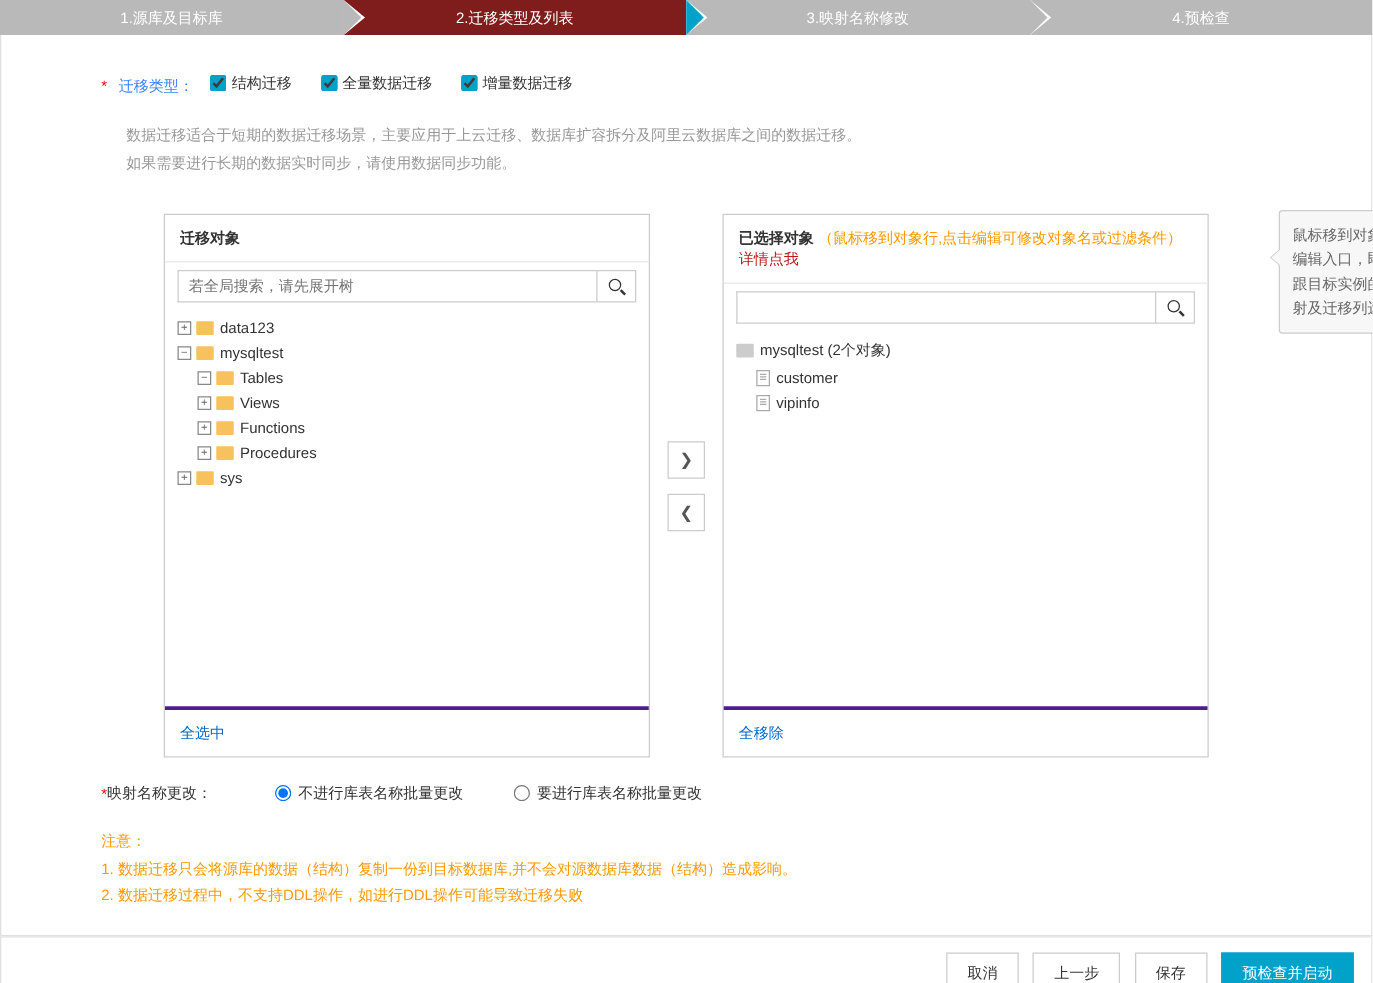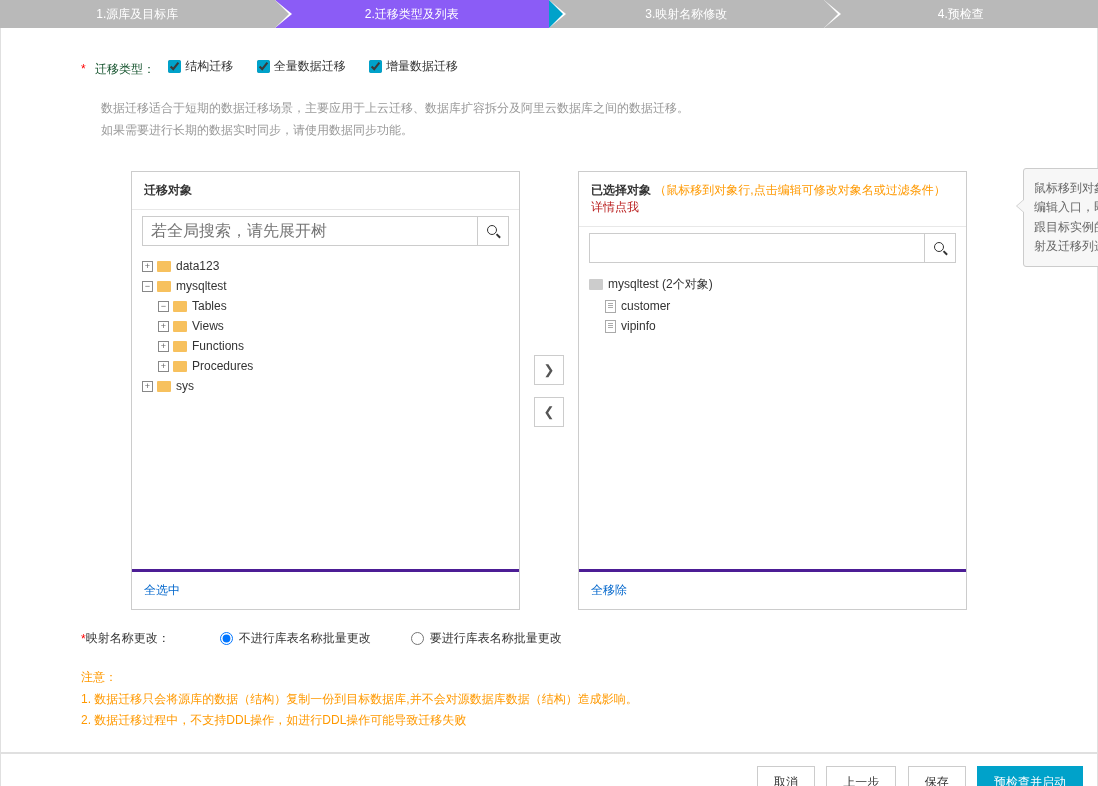--- a/index.html
+++ b/index.html
@@ -1,42 +1,42 @@
 <!DOCTYPE html>
 <html><head>
   <meta charset="utf-8">
   <style>
     * { box-sizing: border-box; margin: 0; padding: 0; }
     body { font-family: "Microsoft YaHei", Arial, sans-serif; font-size: 12px; color: #333; background: #fff; width: 1098px; }
     
     
     .steps { display: flex; height: 28px; }
     .step { flex: 1; background: #b9b9b9; color: #fff; line-height: 28px; text-align: center; position: relative; }
-    .step.active { background: #8b5cf6; }
+    .step.active { background: #7f1d1d; }
     .step::after { content: ''; position: absolute; right: -14px; top: 0; border-left: 14px solid #b9b9b9; border-top: 14px solid transparent; border-bottom: 14px solid transparent; z-index: 2; }
     .step::before { content: ''; position: absolute; right: -17px; top: 0; border-left: 17px solid #fff; border-top: 14px solid transparent; border-bottom: 14px solid transparent; z-index: 1; }
     .step.active::after { border-left-color: #00a2ca; }
     .step:last-child::after, .step:last-child::before { display: none; }
     
     .content { padding: 30px 80px 20px; border: 1px solid #e0e0e0; border-top: none; }
     
     .form-row { margin-bottom: 20px; }
     .required { color: #f00; margin-right: 6px; }
-    .label { color: #14532d; margin-right: 10px; }
+    .label { color: #3b82f6; margin-right: 10px; }
     .cb { display: inline-flex; align-items: center; margin-right: 20px; cursor: pointer; }
     .cb input { margin-right: 4px; accent-color: #00a2ca; }
     .desc { color: #999; margin-left: 20px; line-height: 1.8; margin-bottom: 20px; }
     
     .transfer { display: flex; gap: 14px; align-items: stretch; margin-top: 30px; position: relative; justify-content: center; }
     .panel { border: 1px solid #ccc; width: 389px; display: flex; flex-direction: column; }
     .panel-header { padding: 10px 12px; font-weight: bold; border-bottom: 1px solid #e8e8e8; }
     .panel-header .hint { font-weight: normal; color: #f90; }
     .panel-header a { color: #b91c1c; text-decoration: none; font-weight: normal; }
     .search-row { padding: 6px 10px; display: flex; }
-    .search-row input { flex: 1; border: 1px solid #ccc; border-right: none; padding: 5px 8px; font-size: 16px; outline: none; }
+    .search-row input { flex: 1; border: 1px solid #ccc; border-right: none; padding: 5px 8px; font-size: 12px; outline: none; }
     .search-btn { border: 1px solid #ccc; background: #fff; width: 32px; cursor: pointer; display: flex; align-items: center; justify-content: center; }
     .tree { flex: 1; padding: 4px 10px 10px; min-height: 300px; }
     .tree-node { display: flex; align-items: center; padding: 3px 0; cursor: pointer; }
     .expander { width: 11px; height: 11px; border: 1px solid #888; display: inline-flex; align-items: center; justify-content: center; font-size: 9px; line-height: 1; margin-right: 4px; color: #666; }
     .folder-icon { width: 14px; height: 11px; background: #f7c15e; border-radius: 1px; margin-right: 5px; display: inline-block; position: relative; }
     .folder-icon.open { background: #f7c15e; }
     .file-icon { width: 11px; height: 13px; border: 1px solid #aaa; background: #fff; margin-right: 5px; display: inline-block; position: relative; }
     .file-icon::before { content:''; position:absolute; top:2px; left:2px; right:2px; height:1px; background:#aaa; box-shadow: 0 2px 0 #aaa, 0 4px 0 #aaa; }
     .db-folder-icon { width: 14px; height: 11px; background: #ccc; border-radius: 1px; margin-right: 5px; display: inline-block; }
     .indent1 { padding-left: 16px; }

